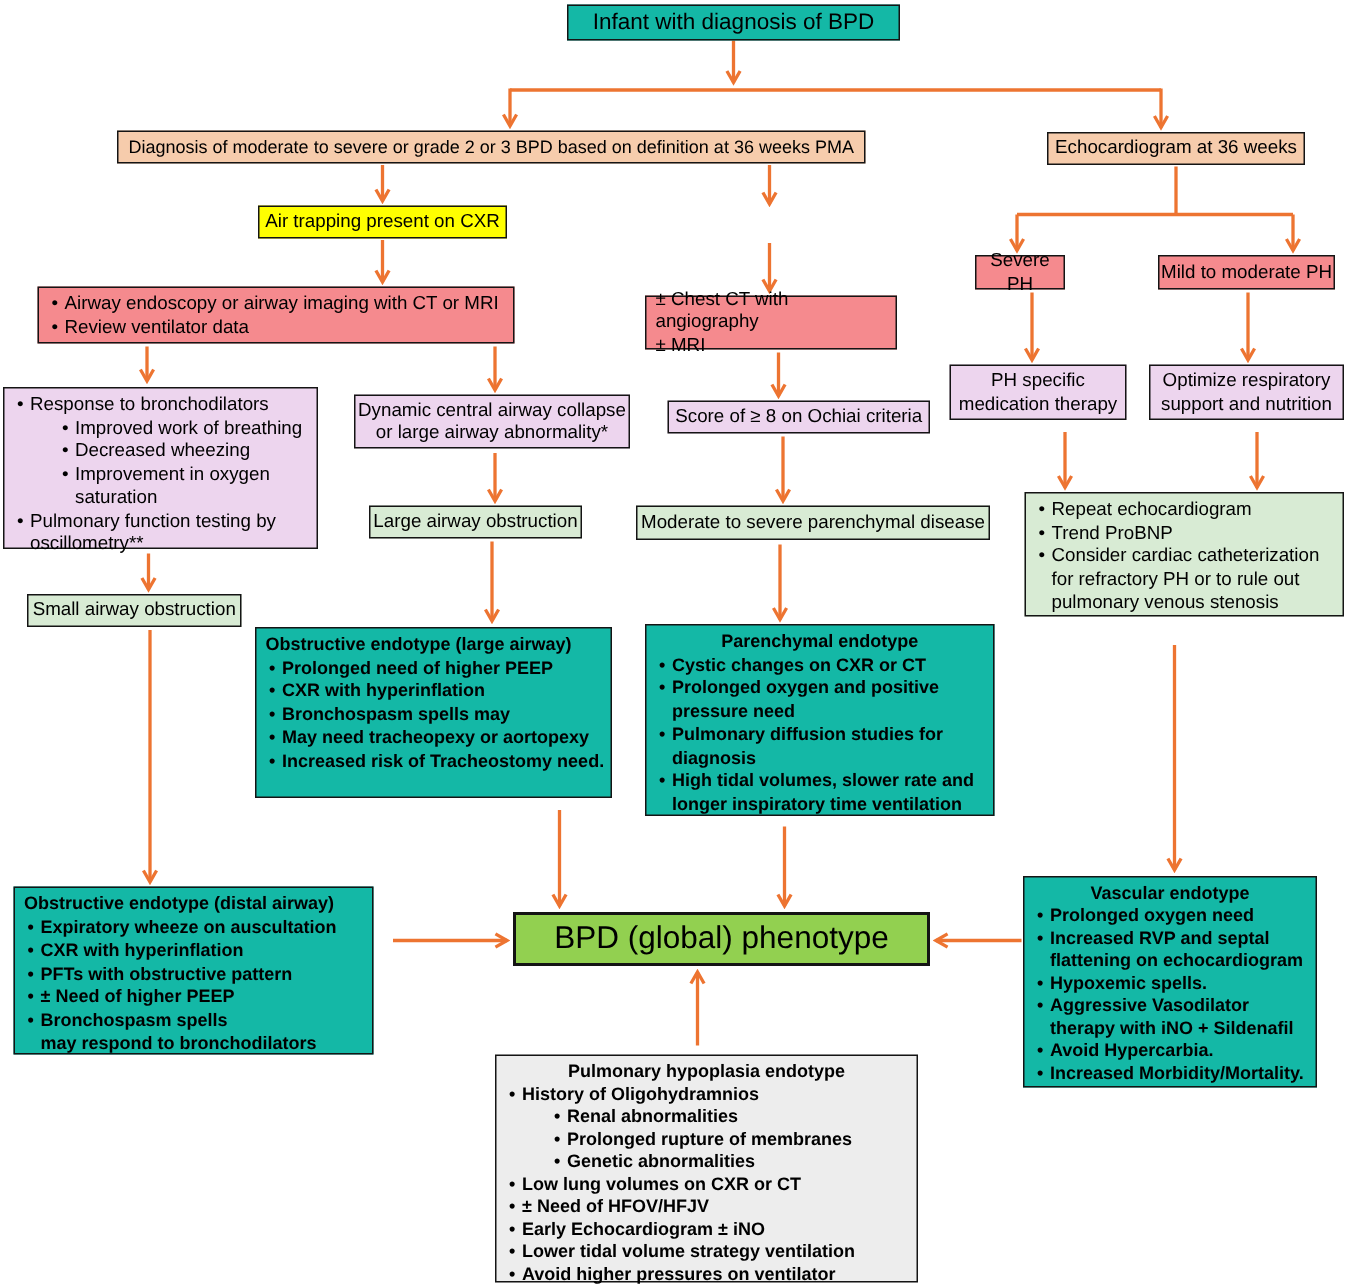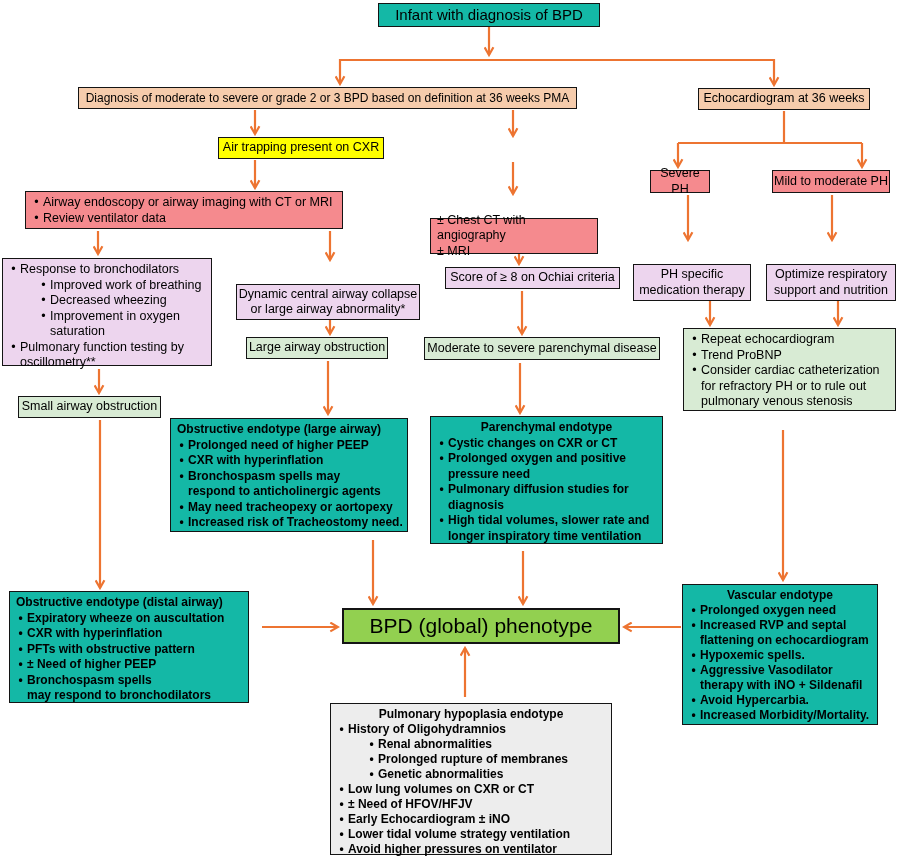--- a/index.html
+++ b/index.html
@@ -5,26 +5,26 @@
   html,body{margin:0;padding:0;background:#ffffff;}
   #stage{
     position:relative;width:900px;height:857px;background:#ffffff;overflow:hidden;
     font-family:"Liberation Sans",sans-serif;color:#000;
   }
   .box{
     position:absolute;box-sizing:border-box;border:1.5px solid #141414;
     font-size:12.5px;line-height:1.22;background:#fff;
   }
   .center{display:flex;align-items:center;justify-content:center;text-align:center;}
-  .multiline{white-space:pre-line;margin-top:21px;}
+  .multiline{white-space:pre-line;}
   .leftpad{display:flex;flex-direction:column;justify-content:center;padding:2px 6px;text-align:left;}
   .list{padding:3px 4px 2px 4px;}
   .blue{background:#14b8a6;}
   .peach{background:#F6CCAC;}
-  .yellow{background:#FFFF00;margin-left:46px;}
+  .yellow{background:#FFFF00;}
   .pink{background:#F58A8E;}
   .lavender{background:#EDD5EE;}
   .greenlight{background:#D8EBD4;}
   .greenbright{background:#92D050;}
   .gray{background:#EDEDED;}
   .boldtext,.boldtext .li{font-weight:bold;}
   .title{font-weight:bold;text-align:center;line-height:15.5px;}
   .title.tleft{text-align:left;padding-left:2px;}
   .li{display:flex;align-items:flex-start;line-height:15.5px;}
   .li .bullet{flex:0 0 13px;text-align:center;}
@@ -170,24 +170,20 @@
           <span class="txt">Prolonged need of higher PEEP</span>
         </div>
         <div class="li lvl1">
           <span class="bullet">•</span>
           <span class="txt">CXR with hyperinflation</span>
         </div>
         <div class="li lvl1">
           <span class="bullet">•</span>
           <span class="txt">Bronchospasm spells may</span>
         </div>
-        <div class="li lvl1 cont">
-          <span class="bullet">•</span>
-          <span class="txt">respond to anticholinergic agents</span>
-        </div>
         <div class="li lvl1">
           <span class="bullet">•</span>
           <span class="txt">May need tracheopexy or aortopexy</span>
         </div>
         <div class="li lvl1">
           <span class="bullet">•</span>
           <span class="txt">Increased risk of Tracheostomy need.</span>
         </div>
       </div>
   </div>

